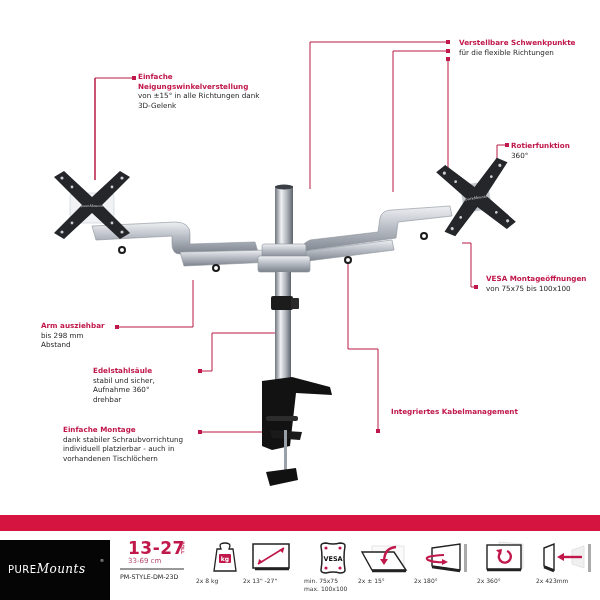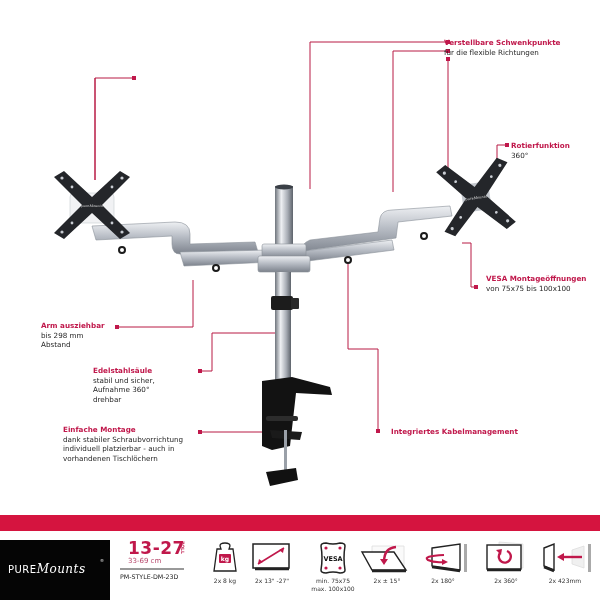--- a/index.html
+++ b/index.html
@@ -22,21 +22,21 @@
   .brand .logo .script { font-family: "DejaVu Serif", serif; font-style: italic; font-size: 12px; }
   .brand .reg { position: absolute; left: 100px; top: 18px; color: #fff; font-size: 4px; }
 
   .size-block { position: absolute; left: 120px; top: 540px; width: 68px; }
   .size-block .range { color: #c0184b; font-weight: bold; font-size: 17px; line-height: 17px; font-family: "DejaVu Sans", sans-serif; letter-spacing: 0.5px; margin-left: 8px; }
   .size-block .unit { position: absolute; left: 60px; top: 1px; color: #c0184b; font-size: 4.5px; writing-mode: vertical-rl; font-weight: bold; }
   .size-block .cm { color: #b7476b; font-size: 7px; line-height: 9px; margin-left: 8px; }
   .size-block .rule { height: 1.5px; background: #999; width: 64px; margin: 2px 0 3px 0; }
   .size-block .model { font-size: 6.3px; color: #222; }
 
-  .feat { position: absolute; top: 540px; width: 58px; height: 58px; text-align: center; }
+  .feat { position: absolute; top: 540px; width: 58px; height: 58px; text-align: left; }
   .feat .ico { position: absolute; left: 0; top: 0; width: 58px; height: 36px; }
   .feat .lbl { position: absolute; left: 0; top: 37px; width: 58px; font-size: 6px; line-height: 8px; color: #333; white-space: pre-line; }
 </style>
 </head>
 <body>
 
 <div class="canvas">
   <svg class="scene" viewBox="0 0 600 515">
     <defs>
       <linearGradient id="metal" x1="0" y1="0" x2="0" y2="1">
@@ -147,22 +147,28 @@
           <circle cx="28" cy="28" r="1.6"></circle>
         <circle cx="-18" cy="-18" r="1.4"></circle>
           <circle cx="18" cy="-18" r="1.4"></circle>
         <circle cx="-18" cy="18" r="1.4"></circle>
           <circle cx="18" cy="18" r="1.4"></circle>
       </g>
       <text x="0" y="2" font-size="3.5" fill="#ddd" text-anchor="middle" font-family="DejaVu Serif, serif" font-style="italic">pureMounts</text>
     </g>
   </svg>
 
-
-  <div class="callout" style="left:444px; top:38px;">
+  <div class="callout" style="left:138px; top:72px;">
+    <span class="title">Einfache</span>
+    <span class="title">Neigungswinkelverstellung</span>
+    <span class="desc">von  ±15° in alle Richtungen dank
+3D-Gelenk</span>
+  </div>
+
+  <div class="callout" style="left:459px; top:38px;">
     <span class="title">Verstellbare Schwenkpunkte</span>
     <span class="desc">für die flexible Richtungen</span>
   </div>
 
   <div class="callout" style="left:511px; top:141px;">
     <span class="title">Rotierfunktion</span>
     <span class="desc">360°</span>
   </div>
 
   <div class="callout" style="left:486px; top:274px;">
@@ -183,21 +189,21 @@
 drehbar</span>
   </div>
 
   <div class="callout" style="left:63px; top:425px;">
     <span class="title">Einfache Montage</span>
     <span class="desc">dank stabiler Schraubvorrichtung
 individuell platzierbar - auch in
 vorhandenen Tischlöchern</span>
   </div>
 
-  <div class="callout" style="left:391px; top:427px;">
+  <div class="callout" style="left:391px; top:407px;">
     <span class="title">Integriertes Kabelmanagement</span>
   </div>
 </div>
 
 <div class="redbar"></div>
 
 <div class="footer"></div>
 
 <div class="brand">
   <div class="logo">

